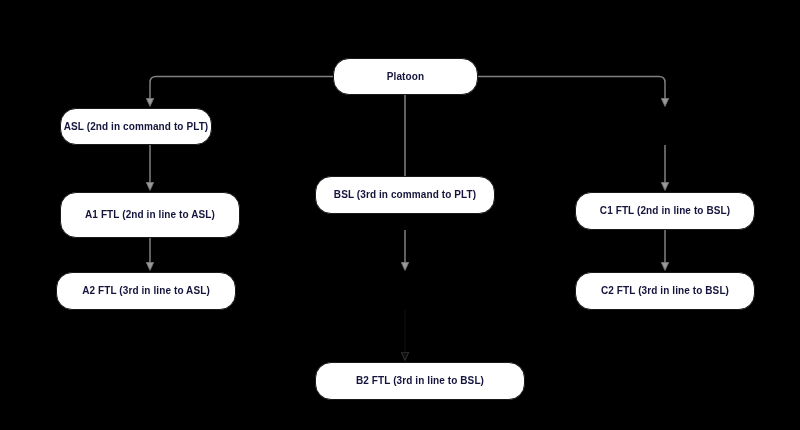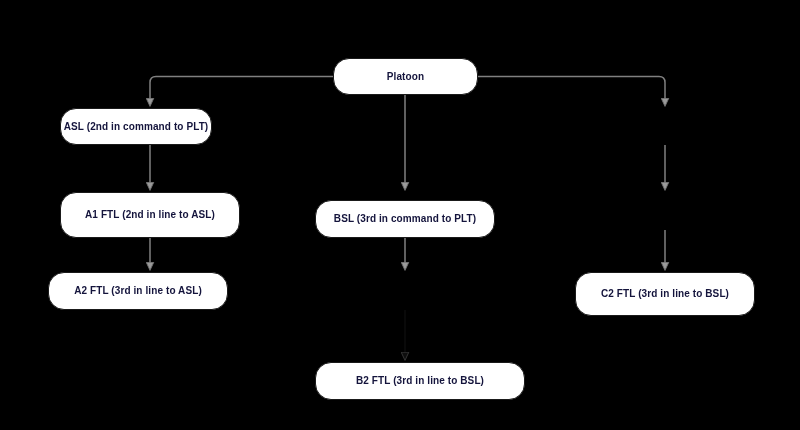--- a/index.html
+++ b/index.html
@@ -87,31 +87,34 @@
 
   <div class="node" style="left:60px; top:108px; width:152px; height:37px;">
     <span class="node-label">ASL (2nd in command to PLT)</span>
   </div>
 
 
   <div class="node" style="left:60px; top:192px; width:180px; height:46px;">
     <span class="node-label">A1 FTL (2nd in line to ASL)</span>
   </div>
 
-  <div class="node" style="left:315px; top:200px; width:180px; height:38px;">
+  <div class="node" style="left:315px; top:176px; width:180px; height:38px;">
     <span class="node-label">BSL (3rd in command to PLT)</span>
   </div>
 
+  <div class="node" style="left:575px; top:192px; width:180px; height:38px;">
+    <span class="node-label">C1 FTL (2nd in line to BSL)</span>
+  </div>
 
-  <div class="node" style="left:48px; top:272px; width:180px; height:38px;">
+  <div class="node" style="left:56px; top:272px; width:180px; height:38px;">
     <span class="node-label">A2 FTL (3rd in line to ASL)</span>
   </div>
 
 
-  <div class="node" style="left:575px; top:272px; width:180px; height:44px;text-align:center;">
+  <div class="node" style="left:575px; top:272px; width:180px; height:38px;text-align:center;">
     <span class="node-label">C2 FTL (3rd in line to BSL)</span>
   </div>
 
   <div class="node" style="left:315px; top:362px; width:210px; height:38px;">
     <span class="node-label">B2 FTL (3rd in line to BSL)</span>
   </div>
 
 </div>
 
 </body></html>

